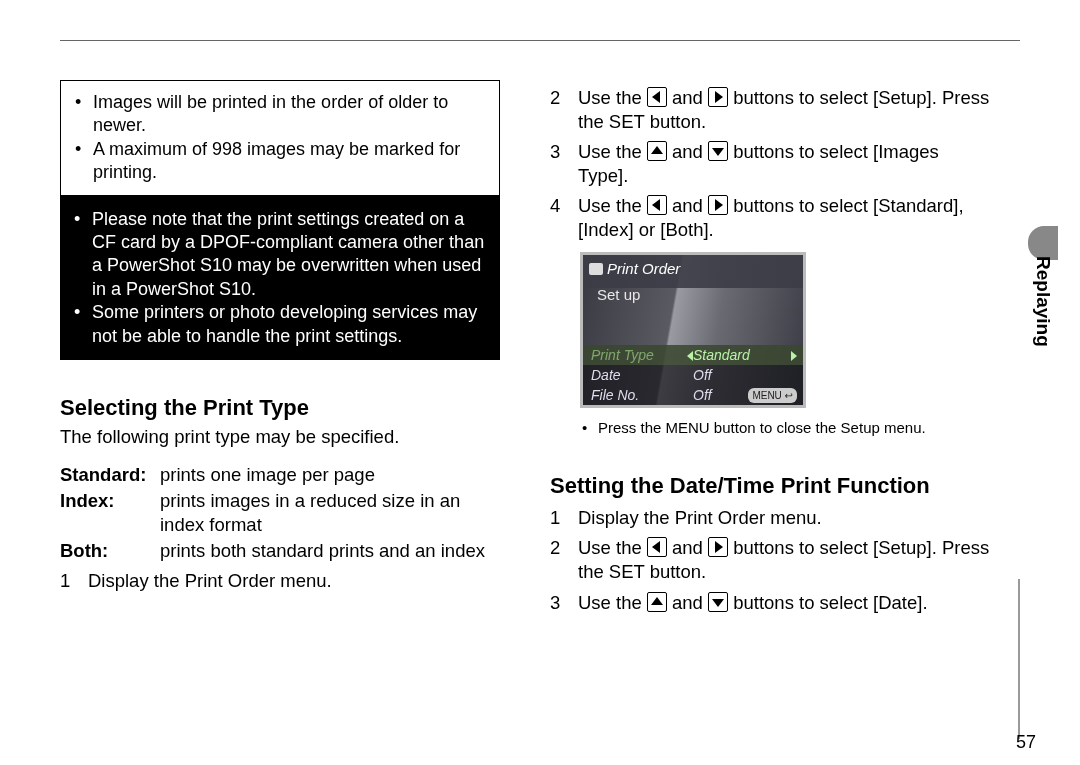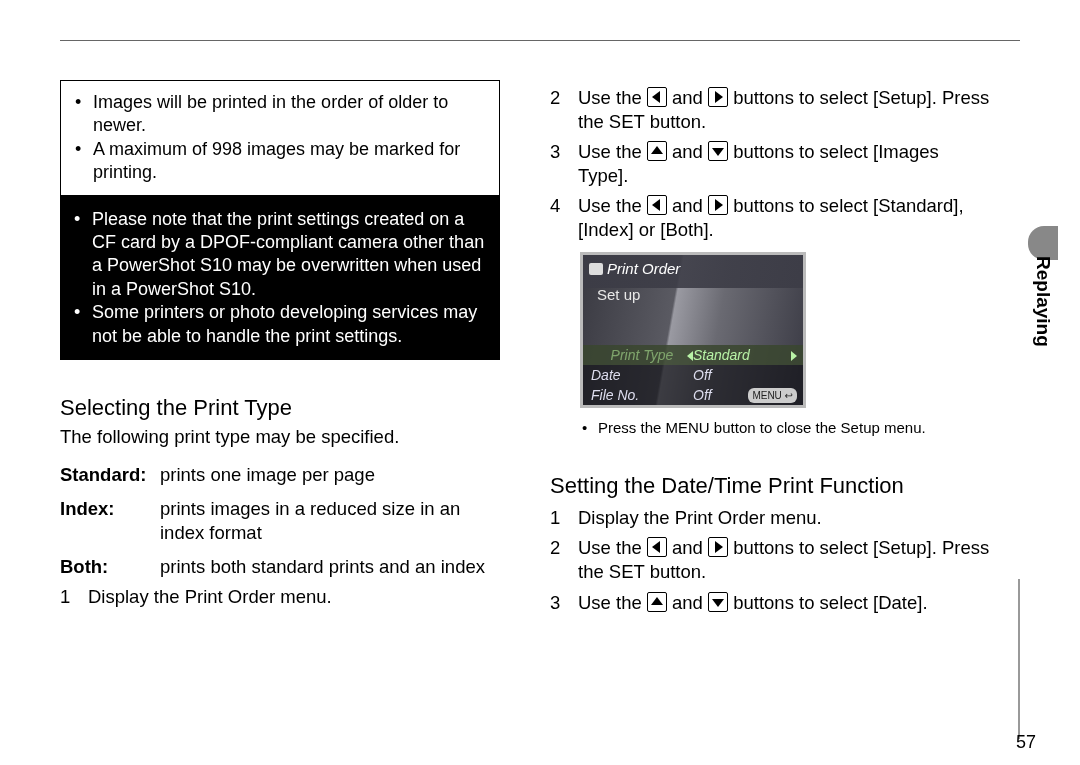--- a/index.html
+++ b/index.html
@@ -54,25 +54,25 @@
   .note-box li::before, .black-box li::before {
     content: "•";
     position: absolute;
     left: 0;
     top:0;
   }
 
   h2.section {
     margin: 34px 0 2px 0;
     font-size: 22px;
-    font-weight: normal;
+    font-weight: bold;
   }
   .intro { margin-bottom: 14px; }
 
-  .defs { display: grid; grid-template-columns: 100px 1fr; row-gap: 10px; }
+  .defs { display: grid; grid-template-columns: 100px 1fr; row-gap: 2px; }
   .defs .term { font-weight: bold; }
   .defs .def  { }
 
   .numstep {
     display: flex;
     gap: 14px;
     margin: 6px 0;
   }
   .numstep .n { width: 14px; flex: none; }
   .numstep .t { flex:1; }
@@ -138,21 +138,21 @@
     background:rgba(20,20,25,.7);
     display:grid;
     grid-template-columns: 1fr 1fr;
     grid-template-rows: repeat(3,20px);
     padding:0 8px;
     font-size:14px;
     font-style:italic;
   }
   .lcd .menu .lab{align-self:center; color:#dde;}
   .lcd .menu .val{align-self:center; text-align:left; color:#dde; position:relative; }
-  .lcd .hl{ color:#b8f2a6 !important;text-align:center; }
+  .lcd .hl{ color:#b8f2a6 !important; }
   .lcd .hlbar{ 
     position:absolute; left:0; right:0; height:20px; top:0;
     background:rgba(80,100,60,.55);
   }
   .lcd .carets::before{content:"";position:absolute;left:-6px;top:5px;
     border-top:5px solid transparent;border-bottom:5px solid transparent;border-right:6px solid #b8f2a6;}
   .lcd .carets::after{content:"";position:absolute;right:-2px;top:5px;
     border-top:5px solid transparent;border-bottom:5px solid transparent;border-left:6px solid #b8f2a6;}
   .lcd .menubtn{
     position:absolute; right:6px; bottom:2px;

